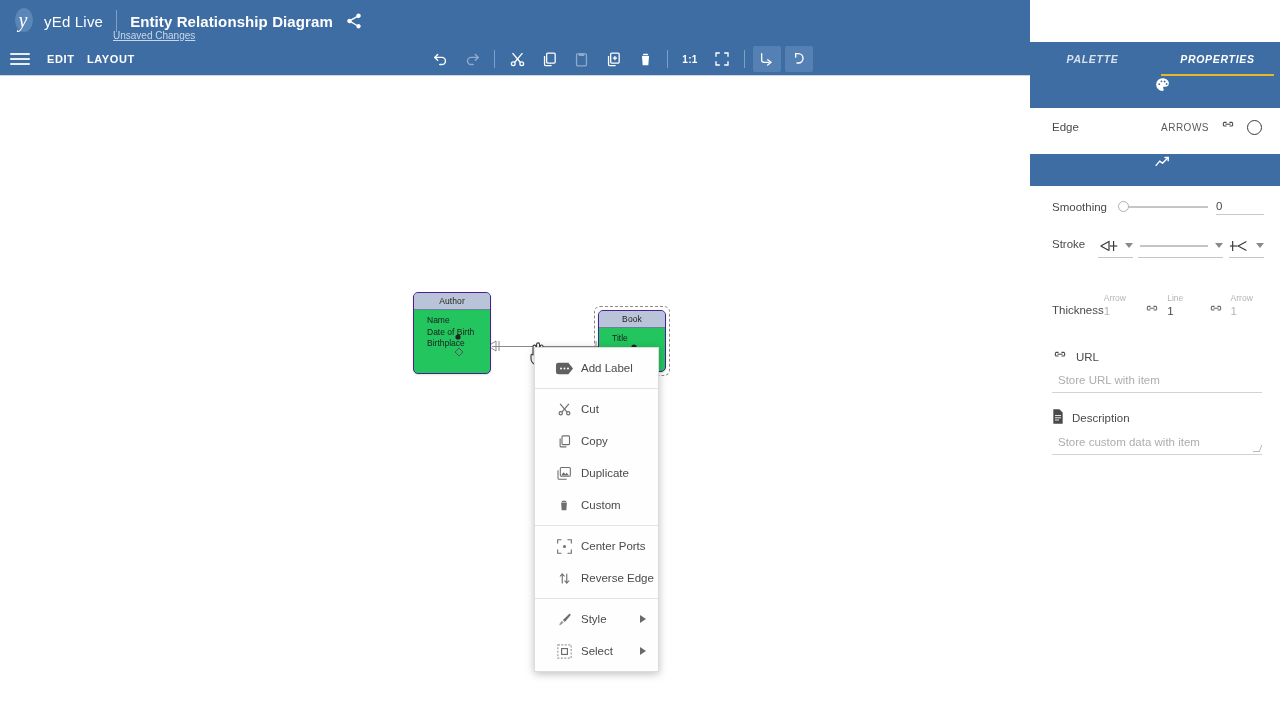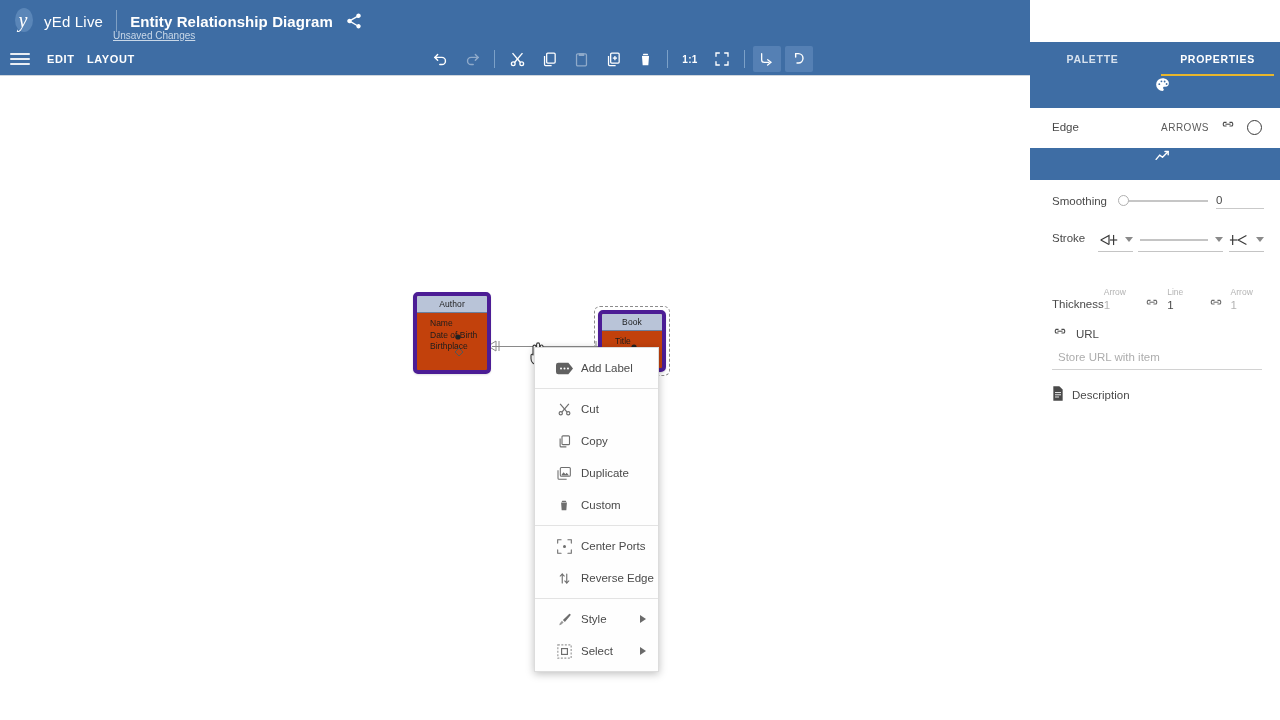--- a/index.html
+++ b/index.html
@@ -72,21 +72,21 @@
 
   
   .canvas {
     position: absolute; top: 76px; left: 0; width: 1030px; height: 644px;
     background: #ffffff; overflow: hidden;
   }
 
   
   .er-node { position: absolute; }
   .er-box {
-    background: #c2410c; border: 4px solid #4c1d95; border-radius: 5px;
+    background: #22c55e; border: 1px solid #4c1d95; border-radius: 5px;
     overflow: hidden; box-shadow: 0 1px 2px rgba(0,0,0,.12);
   }
   .er-head {
     background: #b9c4d8; border-bottom: 1px solid #6b7f9e;
     font-size: 8.5px; color: #1d1d1d; text-align: center;
     padding: 3px 0 3px; letter-spacing: .1px;
   }
   .er-body { padding: 5px 5px 5px 7px; }
   .er-attr { font-size: 8.5px; color: #1d1d1d; line-height: 11.5px; margin-left: 6px; }
   .sel-dash {
@@ -129,21 +129,21 @@
     position: absolute; top: 0; right: 0; width: 250px; height: 720px;
     background: #ffffff;
   }
   .rp-tabs {
     position: absolute; top: 42px; left: 0; width: 250px; height: 34px;
     background: #3e6da4; display: flex;
   }
   .rp-tab {
     flex: 1; display: flex; align-items: center; justify-content: center;
     color: #d7e2ee; font-size: 10.5px; font-weight: bold; letter-spacing: .7px;
-    cursor: pointer; position: relative;
+    cursor: pointer; position: relative; font-style: italic;
   }
   .rp-tab.sel { color: #ffffff; }
   .rp-tab.sel::after {
     content: ""; position: absolute; bottom: 0; left: 6px; right: 6px;
     height: 2.5px; background: #e8b62c;
   }
   .sect-head {
     height: 32px; background: #3e6da4; display: flex; align-items: center;
     padding-left: 14px; gap: 12px; flex-direction: column;
   }
@@ -195,21 +195,21 @@
 
   .thick-row { align-items: flex-end; padding-bottom: 2px; }
   .thick-cell { position: relative; width: 46px; }
   .thick-cap { font-size: 8.5px; color: #b4b4b4; margin-bottom: 3px; }
   .thick-val { font-size: 11.5px; color: #b4b4b4; padding-bottom: 3px; }
   .thick-val.on { color: #4a4a4a; }
   .thick-ul { height: 1px; border-top: 1px dotted #c9c9c9; }
   .thick-ul.on { border-top: 1px solid #9a9a9a; }
   .link-ico { width: 18px; margin: 0 7px 4px; display: flex; align-items: center; }
 
-  .cd-field { padding: 0 18px 0 22px; margin-top: 9px; }
+  .cd-field { padding: 0 18px 0 22px; margin-top: 26px; }
   .cd-head { display: flex; align-items: center; gap: 8px; margin-bottom: 6px; }
   .cd-head span { font-size: 11.5px; color: #4a4a4a; }
   .cd-input {
     font-size: 11.5px; color: #adadad; border-bottom: 1px solid #d2d2d2;
     padding: 4px 0 6px 6px; position: relative;
   }
   .resize-grip {
     position: absolute; right: 1px; bottom: 2px; width: 7px; height: 7px;
     border-bottom: 1px solid #bbb; border-right: 1px solid #bbb;
     transform: skewX(-20deg);
@@ -532,21 +532,21 @@
             <svg width="16" height="12" viewBox="0 0 22 12" fill="none" stroke="#4a4a4a" stroke-width="1.5">
               <path d="M9 6H5.5a3.5 3.5 0 0 1 0-5H9"></path>
                 <path d="M13 1h3.5a3.5 3.5 0 0 1 0 5H13"></path>
               <line x1="7.5" y1="3.5" x2="14.5" y2="3.5"></line>
             </svg>
           </span>
           <span class="color-circle"></span>
         </div>
       </div>
 
-      <div class="sect-head" style="">
+      <div class="sect-head" style="margin-top:6px;">
         <span>
           <svg width="17" height="17" viewBox="0 0 24 24" fill="none" stroke="#ffffff" stroke-width="2" stroke-linecap="round" stroke-linejoin="round">
             <polyline points="3,16 8,10 12,13 20,5"></polyline>
               <polyline points="15.5,5 20,5 20,9.5"></polyline>
           </svg>
         </span>
         <span class="sect-title">Edge Properties</span>
       </div>
       <div class="sect-body">
 
@@ -643,18 +643,19 @@
             <span>
               <svg width="12" height="15" viewBox="0 0 18 22" fill="#4a4a4a">
                 <path d="M2 0h9l5 5v17H2z"></path>
                 <rect x="4.5" y="9" width="9" height="1.3" fill="#ffffff"></rect>
                 <rect x="4.5" y="12.3" width="9" height="1.3" fill="#ffffff"></rect>
                 <rect x="4.5" y="15.6" width="6" height="1.3" fill="#ffffff"></rect>
               </svg>
             </span>
             <span>Description</span>
           </div>
+          <div class="cd-input">Store custom data with item<span class="resize-grip"></span></div>
         </div>
       </div>
 
     </div>
   </div>
 </div>
 
 </body></html>

